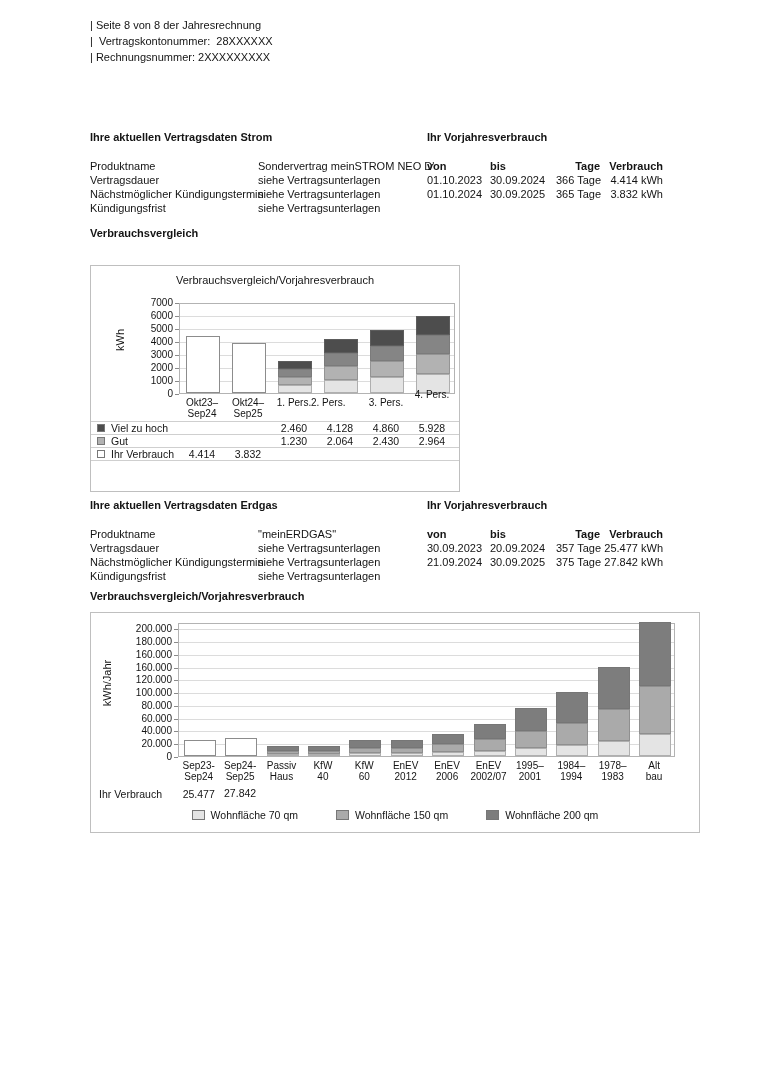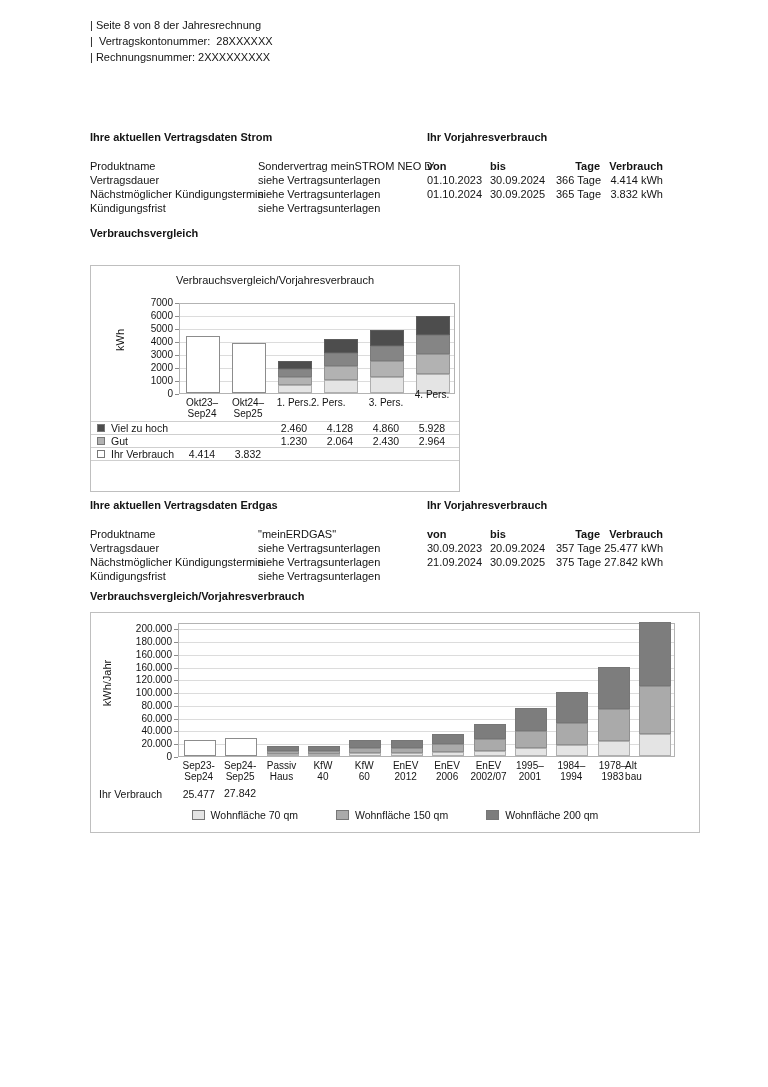--- a/index.html
+++ b/index.html
@@ -322,21 +322,21 @@
         <div style="position: static;">2001</div>
       </div>
       <div style="position: absolute; left: 451.3px; top: 147px; width: 58px; text-align: center; font-size: 10px; line-height: 11px;">
         <div style="position: static;">1984–</div>
         <div style="position: static;">1994</div>
       </div>
       <div style="position: absolute; left: 492.7px; top: 147px; width: 58px; text-align: center; font-size: 10px; line-height: 11px;">
         <div style="position: static;">1978–</div>
         <div style="position: static;">1983</div>
       </div>
-      <div style="position: absolute; left: 534.1px; top: 147px; width: 58px; font-size: 10px; line-height: 11px;">
+      <div style="position: absolute; left: 534.1px; top: 147px; width: 58px; text-align: center; font-size: 10px; line-height: 11px;">
         <div style="position: static;">Alt</div>
         <div style="position: static;">bau</div>
       </div>
       <div style="position: absolute; left: 8px; top: 175px; font-size: 10.5px; white-space: nowrap;">Ihr Verbrauch</div>
       <div style="position: absolute; left: 81.7px; top: 175px; width: 52px; text-align: center; font-size: 10.5px;">25.477</div>
       <div style="position: absolute; left: 123.1px; top: 174px; width: 52px; text-align: center; font-size: 10.5px;">27.842</div>
       <div style="position: absolute; left: 0px; right: 0px; top: 196px; display: flex; justify-content: center; gap: 38px;">
         <div style="position: static; display: flex; align-items: center; gap: 6px;">
           <div style="position: static; width: 13px; height: 10px; background: rgb(228, 228, 228); border: 1px solid rgb(119, 119, 119);"></div>
           <div style="position: static; font-size: 10.5px; white-space: nowrap;">Wohnfläche 70 qm</div>

